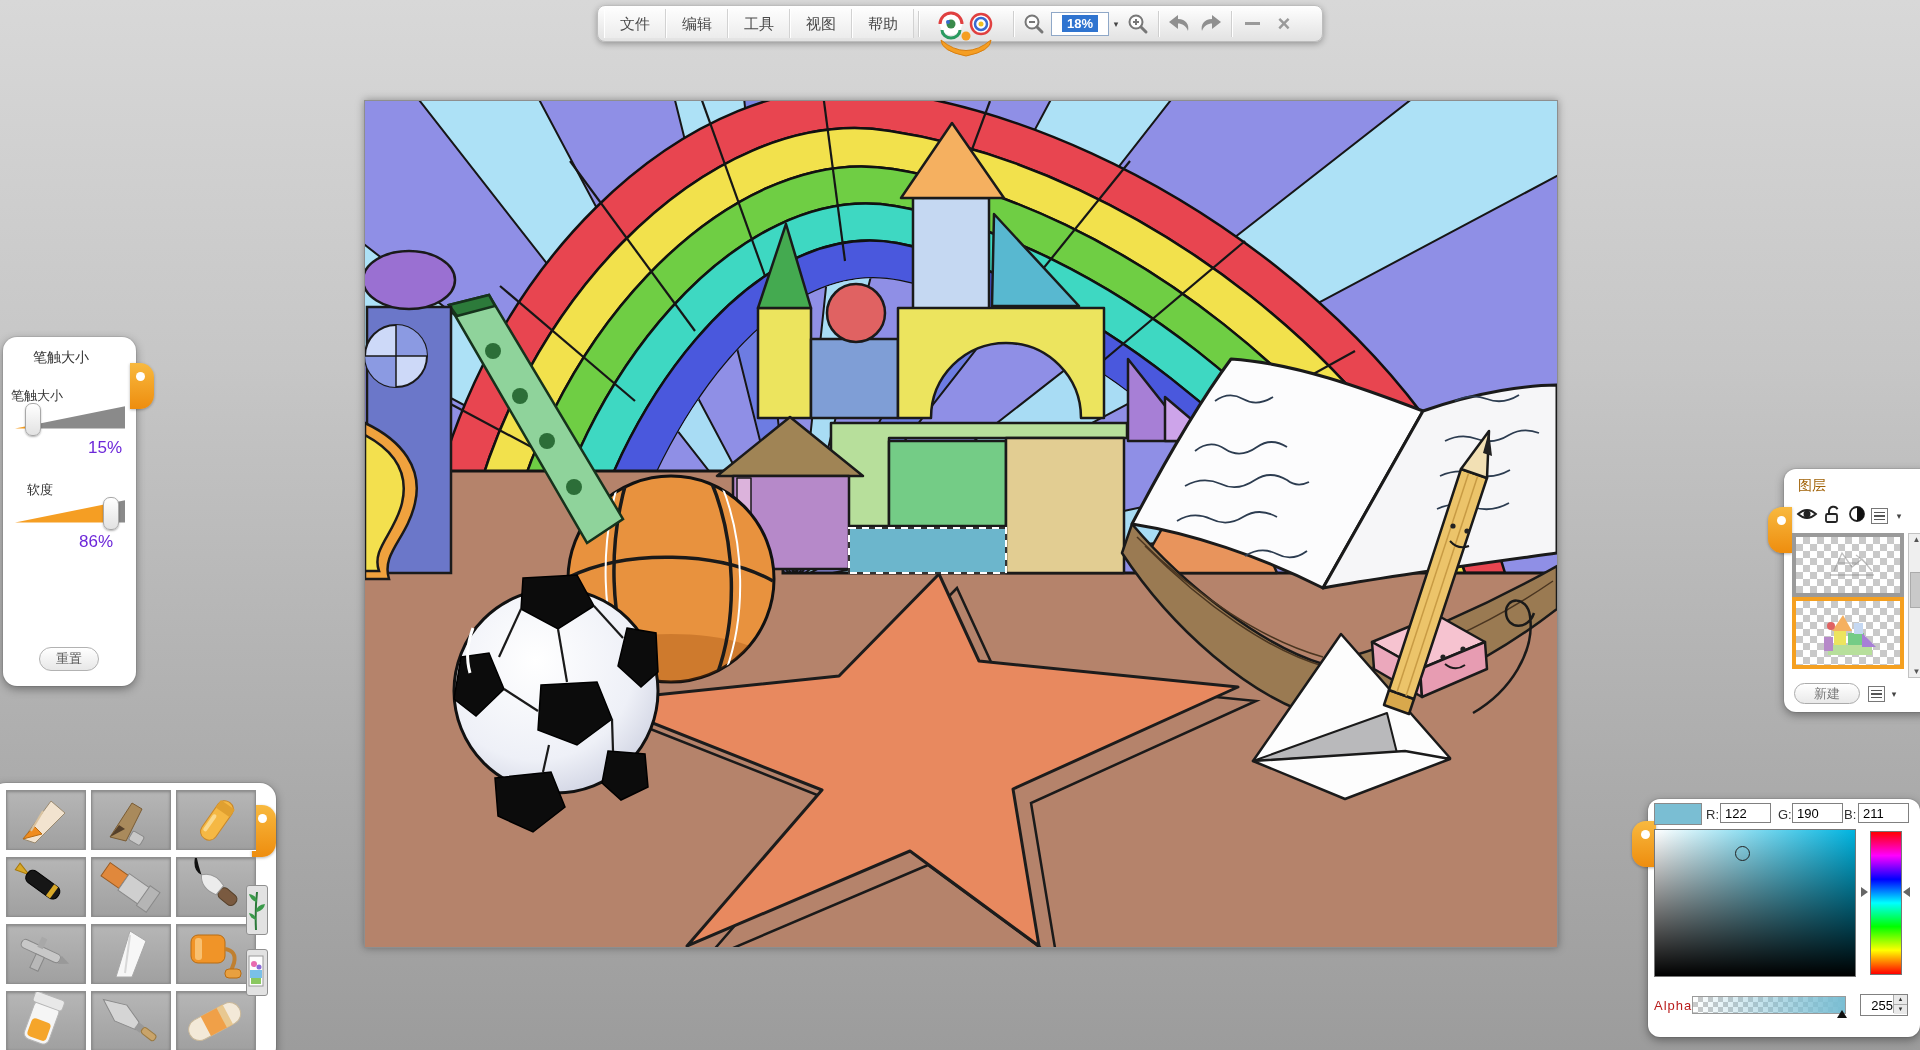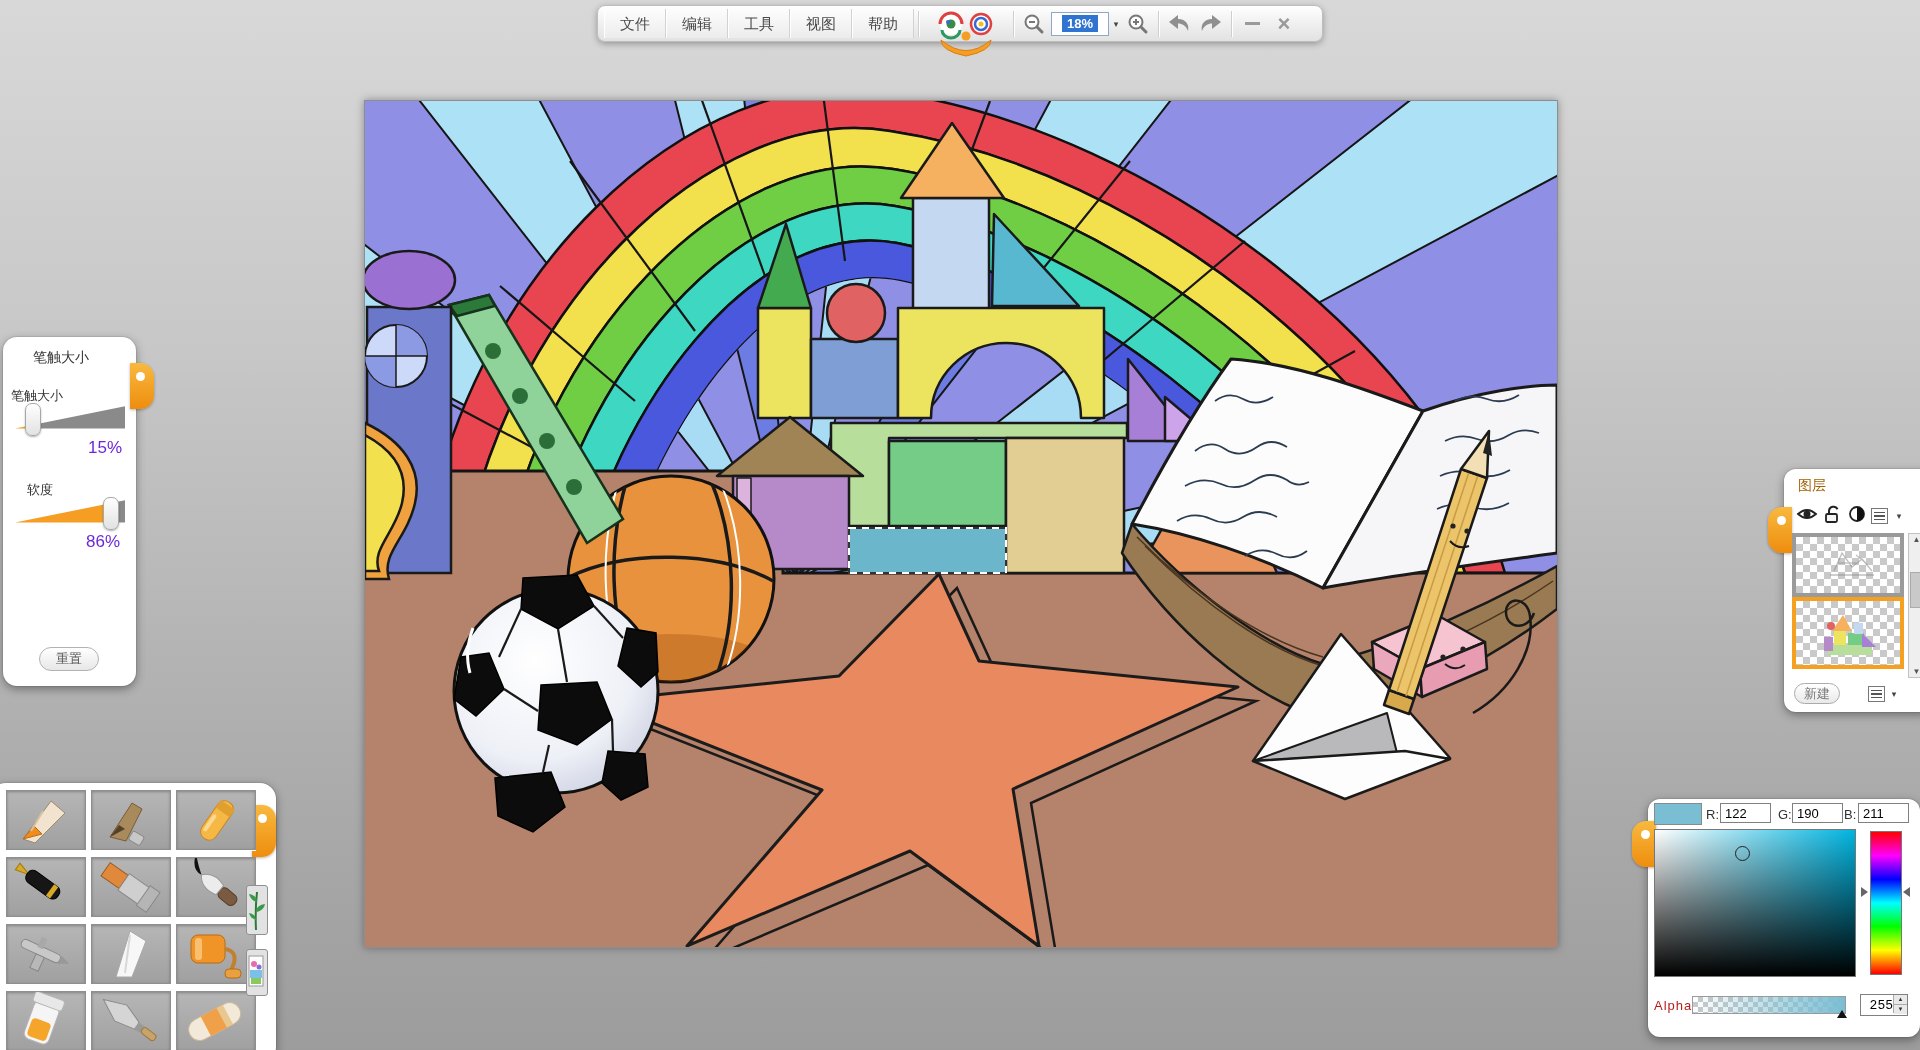--- a/index.html
+++ b/index.html
@@ -59,21 +59,21 @@
   .lthumb{width:104px;position:relative;overflow:hidden;}
   .lthumb.sel{border:4px solid #f5a020;height:64px;}
   .lthumb.unsel{border:4px solid #9a9a9a;height:56px;}
   .checker{background-color:#fff;
     background-image:linear-gradient(45deg,#c9c9c9 25%,transparent 25%,transparent 75%,#c9c9c9 75%),
                      linear-gradient(45deg,#c9c9c9 25%,transparent 25%,transparent 75%,#c9c9c9 75%);
     background-size:14px 14px;background-position:0 0,7px 7px;}
   .vscroll{position:absolute;left:124px;top:64px;width:15px;height:143px;background:#efefef;border:1px solid #c2c2c2;}
   .varrow{position:absolute;left:0;width:100%;text-align:center;font-size:8px;color:#555;}
   .vthumb{position:absolute;left:1px;top:38px;width:11px;height:34px;background:#c9c9c9;border:1px solid #ababab;}
-  .new-btn{position:absolute;left:10px;top:214px;width:46px;height:21px;border-radius:11px;border:1px solid #ababab;
+  .new-btn{position:absolute;left:10px;top:214px;width:66px;height:21px;border-radius:11px;border:1px solid #ababab;
            background:linear-gradient(#fff,#e9e9e9);font-size:13px;color:#777;font-family:"Liberation Sans",sans-serif;}
   .sq-icon{width:17px;height:16px;border:1px solid #777;background:#fdfdfd;display:flex;flex-direction:column;justify-content:center;gap:2px;padding:0 2px;box-sizing:border-box;}
   .sq-icon i{display:block;height:1.5px;background:#555;}
 
   
   .color-panel{left:1648px;top:799px;width:272px;height:238px;border-radius:12px;}
   .swatch{position:absolute;left:6px;top:4px;width:46px;height:20px;background:#7ABED3;border:1px solid #8a8a8a;}
   .clabel{position:absolute;top:8px;font-size:13px;color:#333;}
   .rgb-input{position:absolute;top:4px;width:45px;height:18px;border:1px solid #808080;font-size:13px;padding:0 0 0 4px;font-family:"Liberation Sans",sans-serif;}
   .svbox{position:absolute;left:6px;top:30px;width:200px;height:146px;border:1px solid #777;
@@ -82,21 +82,21 @@
   .huebar{position:absolute;left:222px;top:32px;width:30px;height:142px;border:1px solid #777;
           background:linear-gradient(#f00,#f0f,#00f,#0ff,#0f0,#ff0,#f00);}
   .huemark{position:absolute;width:0;height:0;border-top:5px solid transparent;border-bottom:5px solid transparent;top:88px;}
   .huemark.l{left:213px;border-left:7px solid #666;}
   .huemark.r{left:255px;border-right:7px solid #666;}
   .alpha-label{position:absolute;left:6px;top:199px;font-size:13px;color:#b91c1c;letter-spacing:1px;}
   .alpha-slider{position:absolute;left:44px;top:197px;width:152px;height:16px;border:1px solid #9a9a9a;background-size:10px 10px;background-position:0 0,5px 5px;}
   .alpha-grad{position:absolute;inset:0;background:linear-gradient(to right,rgba(122,190,211,0),#7abed3);}
   .alpha-mark{position:absolute;right:-2px;bottom:-5px;width:0;height:0;border-left:5px solid transparent;border-right:5px solid transparent;border-bottom:8px solid #111;}
   .alpha-box{position:absolute;left:212px;top:195px;width:46px;height:20px;border:1px solid #808080;background:#fff;}
-  .alpha-box input{position:absolute;left:0;top:0;width:30px;height:18px;border:none;font-size:13px;text-align:right;font-family:Liberation Mono, monospace;}
+  .alpha-box input{position:absolute;left:0;top:0;width:30px;height:18px;border:none;font-size:13px;text-align:right;font-family:Liberation Sans, sans-serif;}
   .spin{position:absolute;right:0;top:0;width:13px;height:18px;border-left:1px solid #aaa;}
   .spin div{height:9px;font-size:6px;color:#333;text-align:center;line-height:9px;background:#e9e9e9;}
   .spin div+div{border-top:1px solid #aaa;}
 
   
   .canvas{position:absolute;left:364px;top:100px;width:1192px;height:846px;background:#fff;
           border:1px solid #8e8e8e;box-shadow:0 0 8px rgba(0,0,0,.35);}
 </style>
 </head>
 <body>
@@ -173,21 +173,21 @@
   <div class="slider" style="top:66px;">
     <div class="wedge" style="background:linear-gradient(90deg,#f59e23 0 15%,#8a8a8a 15% 100%);"></div>
     <div class="thumb" style="left:calc(15% - 7px);"></div>
   </div>
   <div class="pct" style="right:14px;top:101px;">15%</div>
   <div class="plabel" style="left:24px;top:144px;">软度</div>
   <div class="slider" style="top:160px;">
     <div class="wedge" style="background:linear-gradient(90deg,#f59e23 0 86%,#8a8a8a 86% 100%);"></div>
     <div class="thumb" style="left:calc(86% - 7px);"></div>
   </div>
-  <div class="pct" style="right:16px;top:195px;margin-left:36px;">86%</div>
+  <div class="pct" style="right:23px;top:195px;margin-left:36px;">86%</div>
   <button class="reset-btn">重置</button>
 </div>
 
 <div class="panel tools-panel">
   <span class="curl curl-right" style="left:262px;top:22px;height:52px;"></span>
   <div class="tool-grid">
     <div class="cell">
       <svg width="78" height="58">
           <polygon points="16,48 44,10 58,22 28,52" fill="#f2e3cf" stroke="#9a8a70"></polygon>
           <polygon points="16,48 27,35 35,43" fill="#f08c1e" stroke="#b86a10"></polygon>

